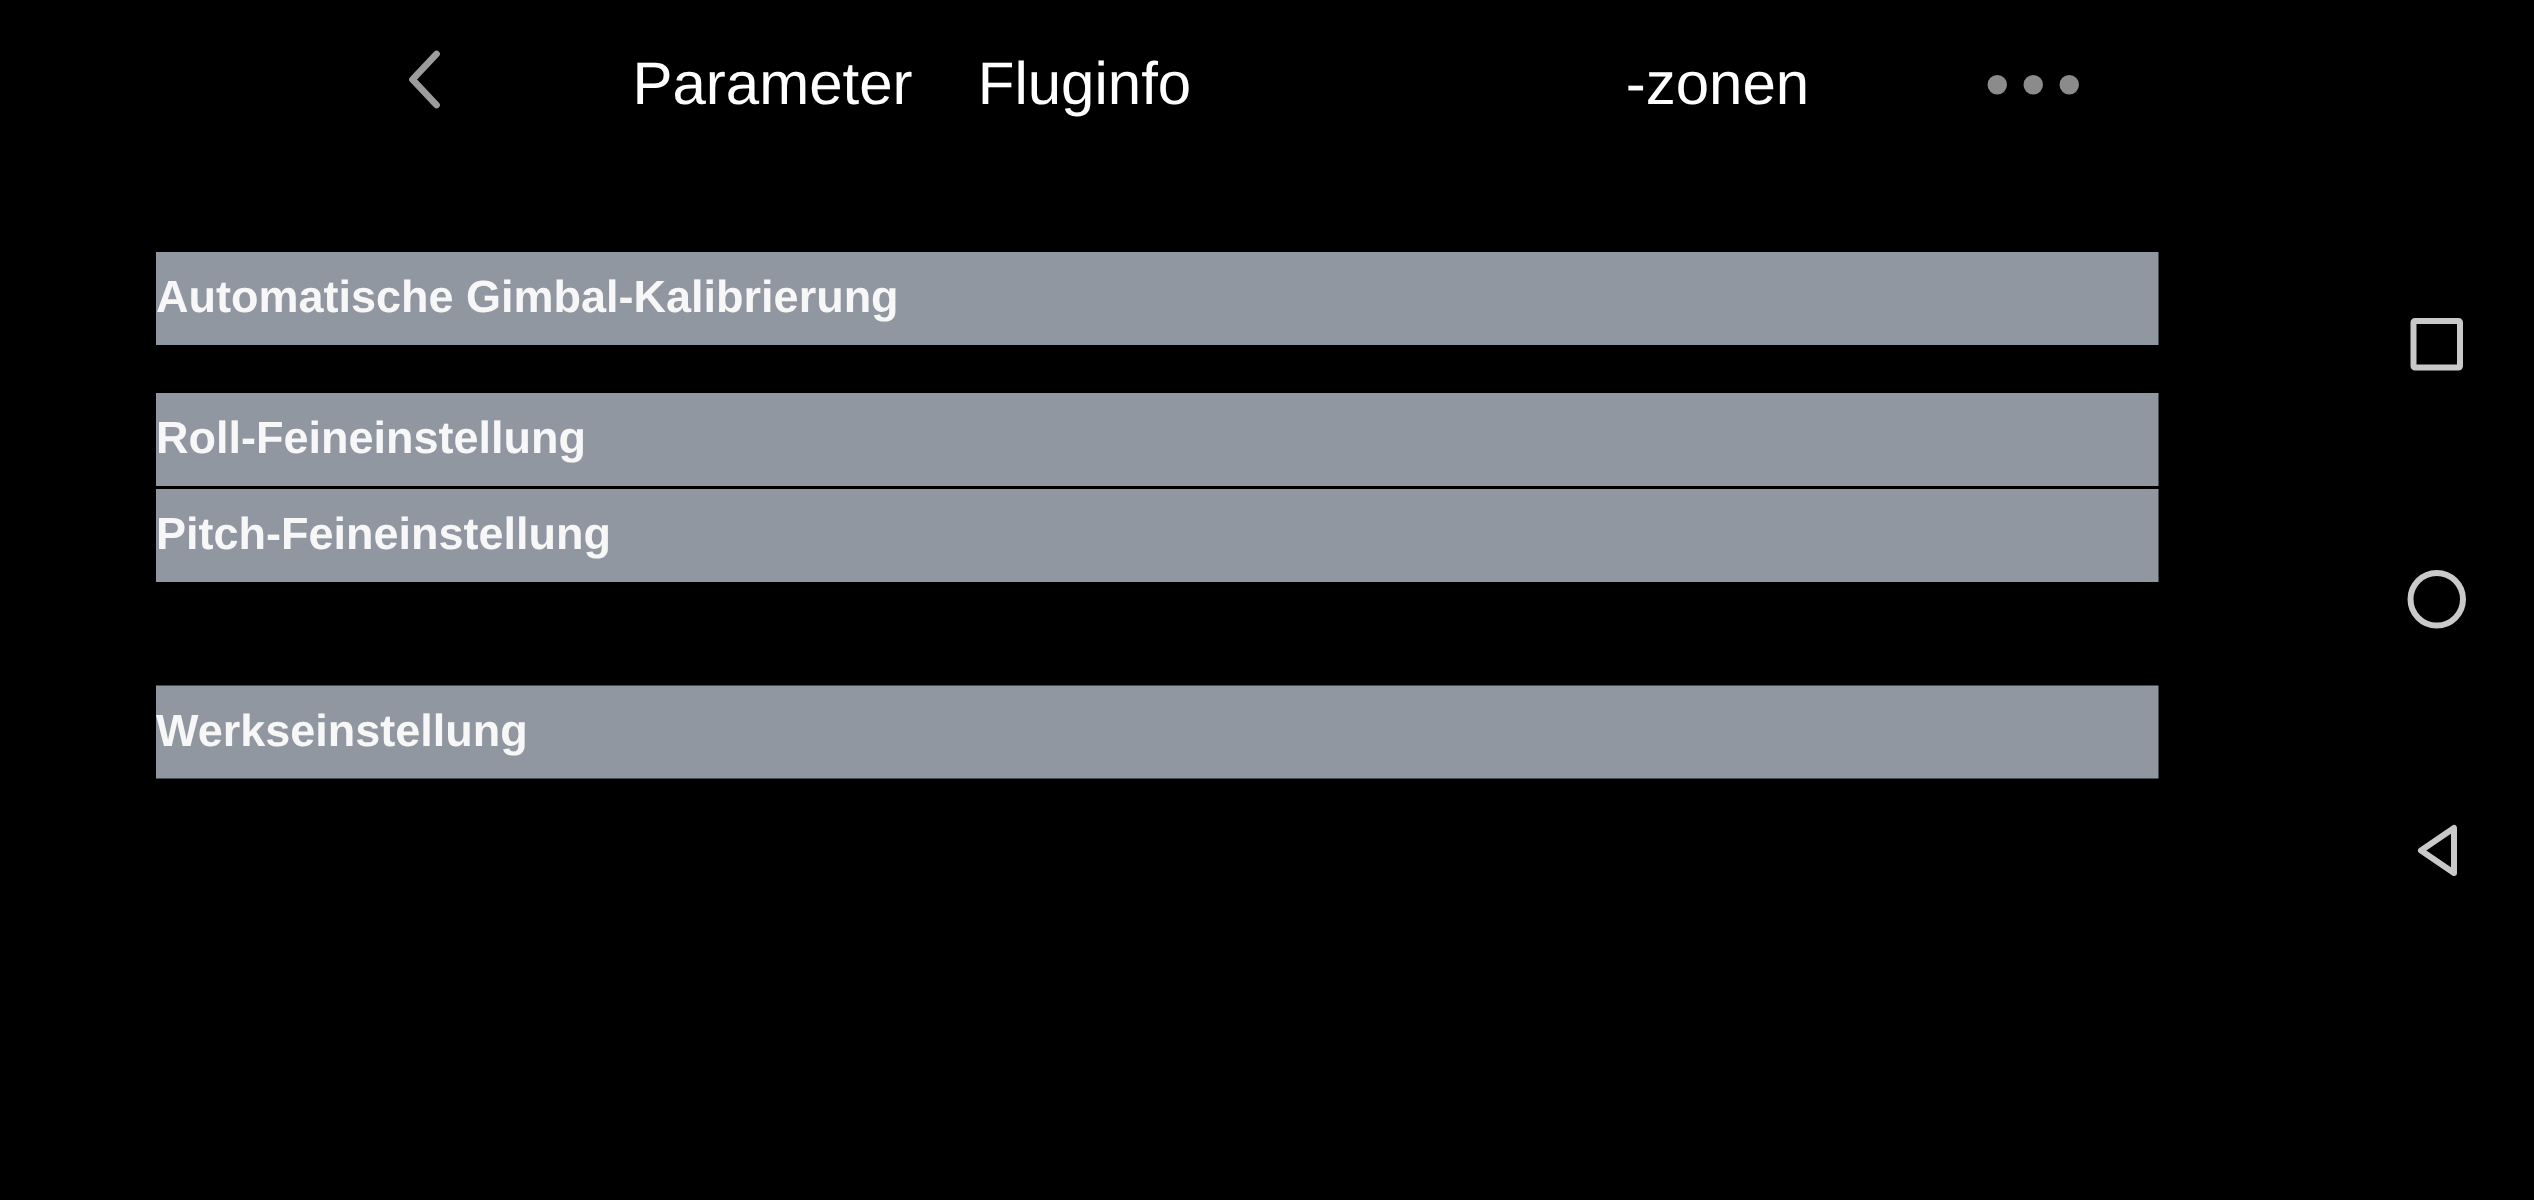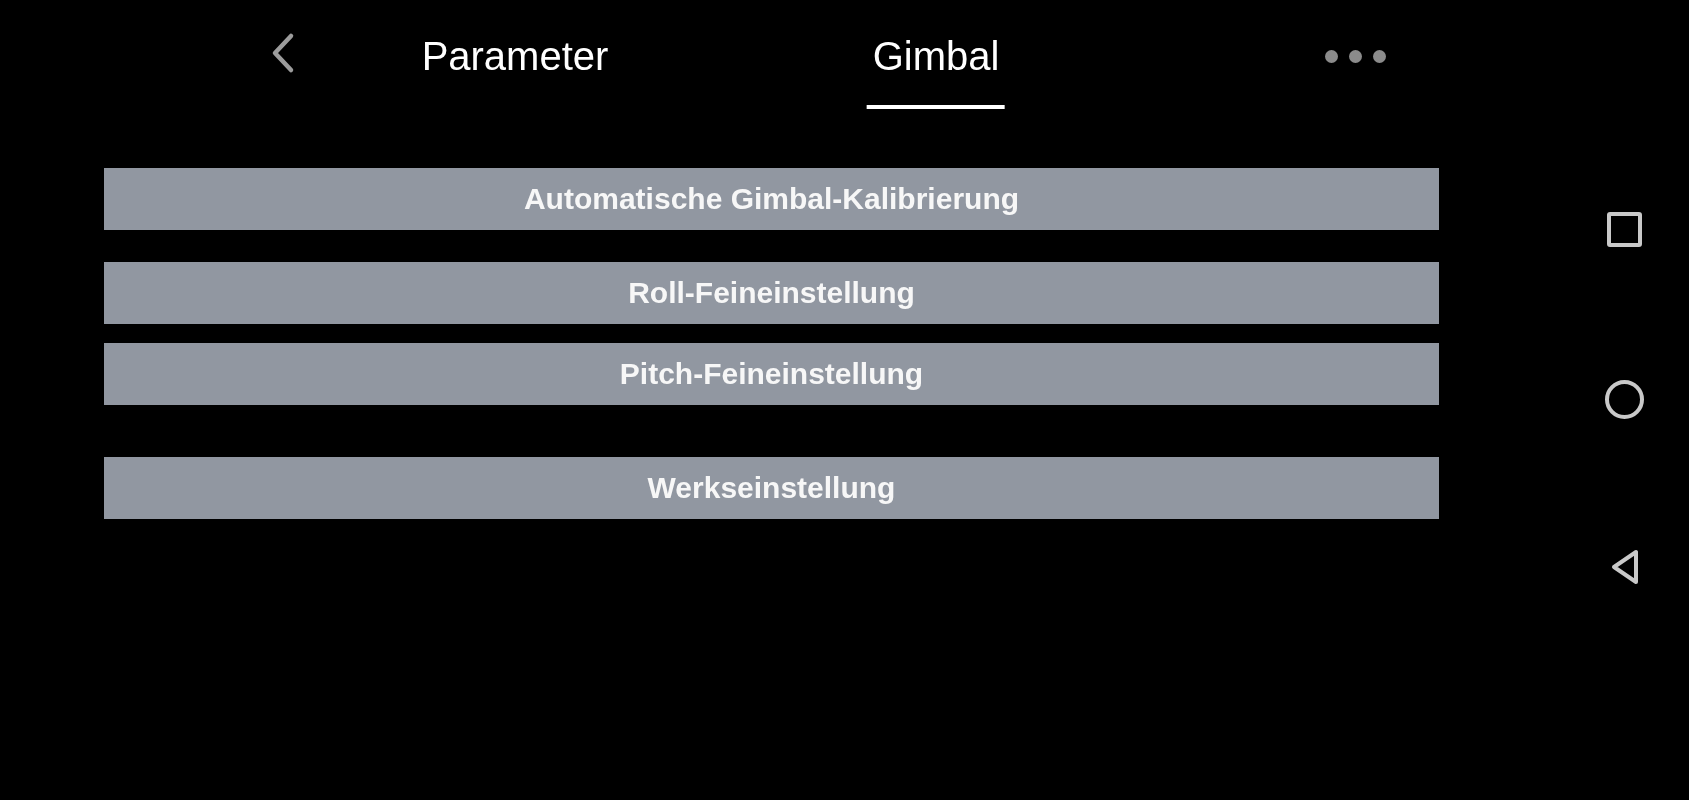--- a/index.html
+++ b/index.html
@@ -80,21 +80,21 @@
     position: absolute;
     left: 104px;
     width: 1335px;
     height: 62px;
     background: var(--button-bg, #9197a1);
     border: none;
     color: var(--button-text, #f7f7f7);
     font-family: "Liberation Sans", "DejaVu Sans", sans-serif;
     font-size: 30px;
     font-weight: bold;
-    text-align: center;
+    text-align: left;
     cursor: pointer;
     padding: 0;
   }
 
   
   .navbar {
     position: absolute;
     top: 0; right: 0;
     width: 129px;
     height: 800px;
@@ -136,43 +136,43 @@
     <button class="back-btn">
       <svg width="26" height="44" viewBox="0 0 26 44">
         <path d="M22 5 L6 22 L22 39" fill="none" stroke="#9C9C9C" stroke-width="4.5" stroke-linecap="round" stroke-linejoin="round"></path>
       </svg>
     </button>
 
     <div class="tab" style="left:515px">
       <span>Parameter</span>
     </div>
 
-
-    <div class="tab" style="left:936px">
-      <span>Gimbal</span>
-      <div class="underline"></div>
+    <div class="tab" style="left:723px">
+      <span>Fluginfo</span>
     </div>
 
+
     <div class="tab" style="left:1145px">
+      <span>-zonen</span>
     </div>
 
     <div class="dots">
       <div class="dot"></div>
       <div class="dot"></div>
       <div class="dot"></div>
     </div>
 
   </header>
 
   <main>
     <button class="panel-btn" style="top:168px">Automatische Gimbal-Kalibrierung</button>
 
     <button class="panel-btn" style="top:262px">Roll-Feineinstellung</button>
 
-    <button class="panel-btn" style="top:343px">Pitch-Feineinstellung</button>
+    <button class="panel-btn" style="top:326px">Pitch-Feineinstellung</button>
 
     <button class="panel-btn" style="top:457px">Werkseinstellung</button>
   </main>
 
   <nav class="navbar">
 
     <button class="nav-btn nav-recents">
       <div class="sq-icon"></div>
     </button>
 

